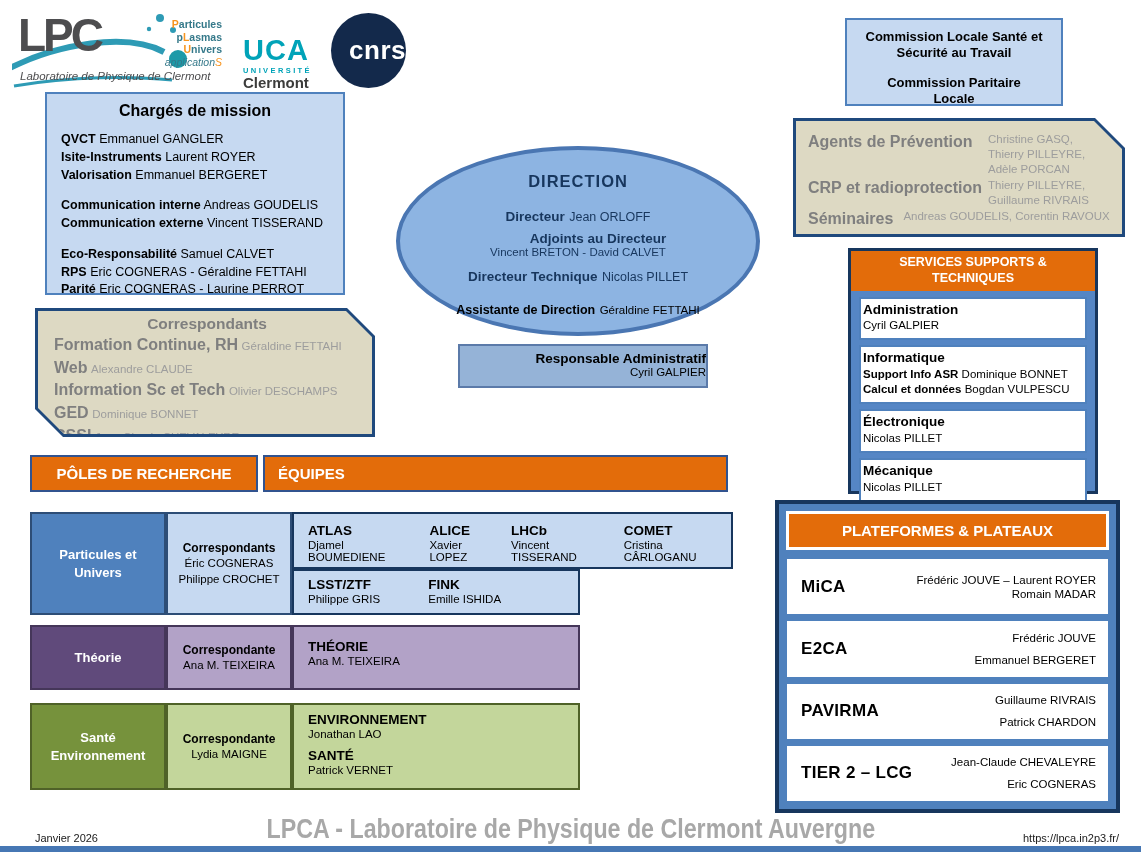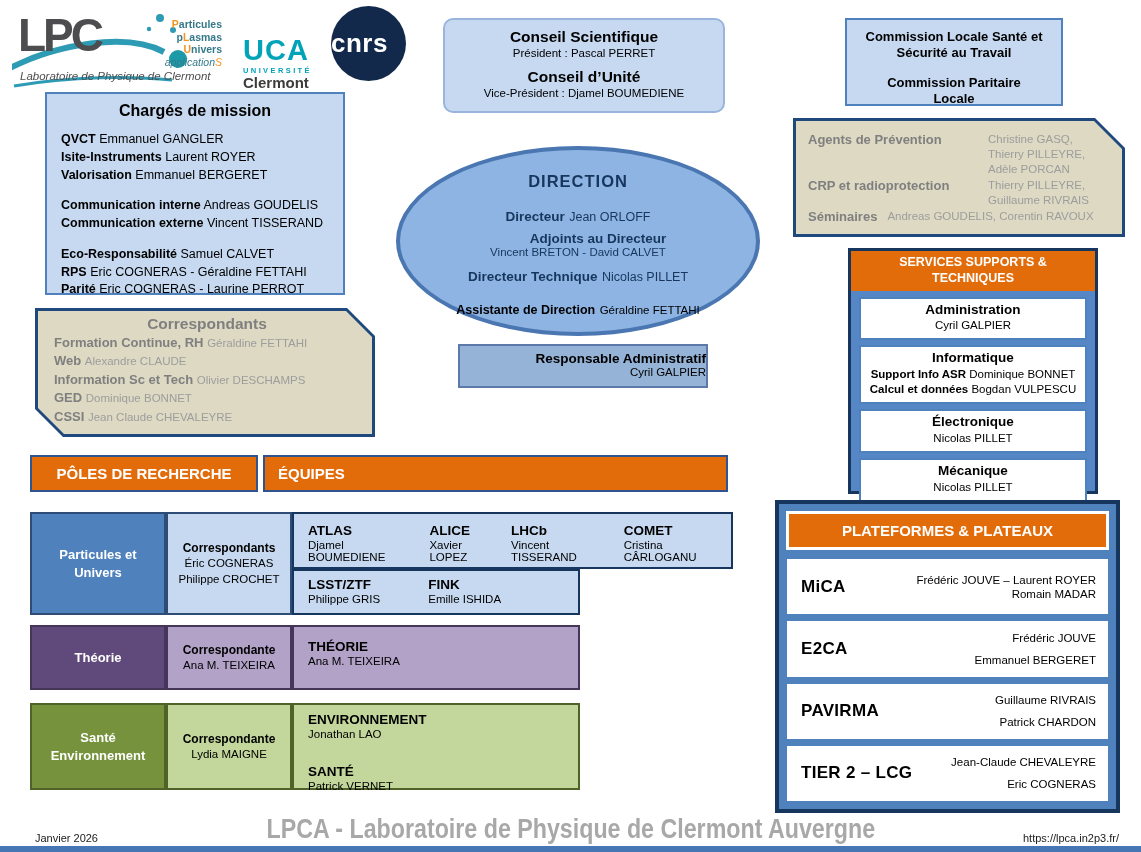--- a/index.html
+++ b/index.html
@@ -11,22 +11,22 @@
   .lpc-acronym { position:absolute; left:6px; top:2px; font-size:46px; font-weight:bold; letter-spacing:-3px; color:#4d4d4f; }
   .lpc-swoosh { position:absolute; left:0; top:0; }
   .lpc-tagline { position:absolute; left:118px; top:12px; width:92px; text-align:right; font-size:10.5px; line-height:1.2; color:#35798a; font-weight:bold; }
   .lpc-tagline .oc { color:var(--c-logo-orange,#f7941e); }
   .lpc-tagline .it { font-style:italic; font-weight:normal; }
   .lpc-subtitle { position:absolute; left:8px; top:64px; width:210px; font-size:11.5px; font-style:italic; color:#4d4d4f; }
   .uca-logo { left:243px; top:20px; width:85px; height:68px; text-align:left;margin-top:17px; }
   .uca-acronym { font-size:29px; font-weight:bold; color:#00a3b8; letter-spacing:1px; line-height:0.9; }
   .uca-line1 { font-size:7.5px; letter-spacing:2.4px; color:#00a3b8; font-weight:bold; margin-top:3px; }
   .uca-line23 { font-size:15px; font-weight:bold; color:#3c3c3b; line-height:1.05; }
-  .cnrs-logo { left:331px; top:6px; width:75px; height:75px; border-radius:50%; background:#13294b;
-               color:#fff; display:flex; align-items:center; justify-content:flex-start;
+  .cnrs-logo { left:331px; top:13px; width:75px; height:75px; border-radius:50%; background:#13294b;
+               color:#fff; display:flex; align-items:center; justify-content:flex-end;
                font-weight:bold; font-size:26px; letter-spacing:0.5px; }
 
   
   .blue-box { background:var(--c-light-blue,#c6d9f1); border:2px solid var(--c-blue,#4f81bd); }
   .conseil { left:443px; top:18px; width:282px; height:95px; border-radius:10px; border-color:#9ab5dc;
              text-align:center; padding-top:8px; }
   .conseil .t { font-size:15.5px; font-weight:bold; color:#000; }
   .conseil .s { font-size:11.5px; color:#000; margin-top:1px; }
   .conseil .gap { height:9px; }
   .commission { left:845px; top:18px; width:218px; height:88px; text-align:center; padding:9px 18px 0; }
@@ -51,39 +51,39 @@
 
   
   .tan-outer { background:var(--c-navy-border,#1f497d); }
   .tan-inner { position:absolute; inset:3px; background:var(--c-tan,#ddd9c3); overflow:hidden; }
   .agents-outer { left:793px; top:118px; width:332px; height:119px;
     clip-path:polygon(0 0, calc(100% - 30px) 0, 100% 30px, 100% 100%, 0 100%); }
   .agents-inner { clip-path:polygon(0 0, calc(100% - 28px) 0, 100% 28px, 100% 100%, 0 100%); padding:11px 12px 0; }
   .corr-outer { left:35px; top:308px; width:340px; height:129px;
     clip-path:polygon(0 0, calc(100% - 28px) 0, 100% 28px, 100% 100%, 28px 100%, 0 calc(100% - 28px)); }
   .corr-inner { clip-path:polygon(0 0, calc(100% - 26px) 0, 100% 26px, 100% 100%, 26px 100%, 0 calc(100% - 26px)); padding:4px 12px 0 16px; }
-  .tan-role { font-weight:bold; color:var(--c-grey-text,#7f7f7f); font-size:13px; }
+  .tan-role { font-weight:bold; color:var(--c-grey-text,#7f7f7f); font-size:16px; }
   .tan-name { color:var(--c-grey-name,#9d9d9d); font-size:11.5px; }
   .prev-row { display:flex; line-height:1.3; margin-bottom:1px; }
   .prev-label { width:180px; flex-shrink:0; }
   .corr-title { text-align:center; font-size:15.5px; font-weight:bold; color:var(--c-grey-text,#7f7f7f); margin-bottom:1px; }
   .corr-item { font-size:13px; line-height:1.42; }
 
   
   .resp-admin { left:458px; top:344px; width:250px; height:44px; background:#95b3d7; border:2px solid #5b7aa9;
                 text-align:right; padding-top:5px; }
   .resp-admin .t { font-size:13.5px; font-weight:bold; }
   .resp-admin .n { font-size:11.5px; }
 
   
   .services { left:848px; top:248px; width:250px; height:246px; background:#5586c5; border:3px solid var(--c-navy,#17365d); }
   .services-header { background:var(--c-orange,#e36c0a); color:#fff; font-weight:bold; font-size:12.5px;
                      text-align:center; line-height:1.3; padding:3px 40px 4px; }
   .services-body { display:flex; flex-direction:column; gap:5px; padding:6px 8px; }
-  .svc-card { background:#fff; border:2px solid var(--c-blue,#4f81bd); text-align:center; padding:3px 2px 5px; }
+  .svc-card { background:#fff; border:2px solid var(--c-blue,#4f81bd); padding:3px 2px 5px; }
   .svc-title { font-weight:bold; font-size:13.5px; line-height:1.25; }
   .svc-line { font-size:11.5px; line-height:1.3; }
   .svc-line b { font-size:11.5px; }
 
   
   .orange-header { background:var(--c-orange,#e36c0a); border:2px solid #31538f; color:#fff; font-weight:bold;
                    font-size:15px; display:flex; align-items:center; }
   .ph-left { left:30px; top:455px; width:228px; height:37px; justify-content:center; }
   .ph-right { left:263px; top:455px; width:465px; height:37px; padding-left:13px; }
   .pole-cell { display:flex; align-items:center; justify-content:center; text-align:center;
@@ -99,21 +99,21 @@
   .pu-teams2 { left:292px; top:569px; width:288px; height:46px; background:var(--c-light-blue,#c6d9f1);
                border:2px solid var(--c-navy,#17365d); display:flex; gap:48px; padding:6px 0 0 14px; }
   .th-pole { left:30px; top:625px; width:136px; height:65px; background:var(--c-purple-dark,#604a7b); border:2px solid #453659; }
   .th-corr { left:166px; top:625px; width:126px; height:65px; background:var(--c-purple-light,#b2a2c7); border:2px solid #453659; }
   .th-team { left:292px; top:625px; width:288px; height:65px; background:var(--c-purple-light,#b2a2c7);
              border:2px solid #453659; padding:12px 0 0 14px; }
   .se-pole { left:30px; top:703px; width:136px; height:87px; background:var(--c-green-dark,#76923c); border:2px solid #4f6228; }
   .se-corr { left:166px; top:703px; width:126px; height:87px; background:var(--c-green-light,#c3d69b); border:2px solid #4f6228; }
   .se-team { left:292px; top:703px; width:288px; height:87px; background:var(--c-green-light,#c3d69b);
              border:2px solid #4f6228; padding:7px 0 0 14px; }
-  .se-team .grp2 { margin-top:24px; }
+  .se-team .grp2 { margin-top:8px; }
 
   
   .plateformes { left:775px; top:500px; width:345px; height:313px; background:var(--c-blue,#4f81bd);
                  border:4px solid var(--c-navy,#17365d); padding:7px; display:flex; flex-direction:column; gap:5px; }
   .plat-header { background:var(--c-orange,#e36c0a); box-shadow:0 0 0 3px #fff; margin:3px 3px 6px;
                  color:#fff; font-weight:bold; font-size:15px; text-align:center; padding:8px 0; }
   .plat-card { background:#fff; border:1px solid var(--c-blue,#4f81bd); flex:1;
                display:flex; align-items:center; justify-content:space-between; padding:0 12px 0 14px; }
   .plat-name { font-weight:bold; font-size:17px; letter-spacing:0.3px; }
   .plat-people { text-align:right; font-size:11.5px; }
@@ -155,27 +155,20 @@
     <div class="uca-acronym">UCA</div>
     <div class="uca-line1">UNIVERSITÉ</div>
     <div class="uca-line23">Clermont</div>
     <div class="uca-line23">Auvergne</div>
   </div>
 
   <div class="abs cnrs-logo">
     <span>cnrs</span>
   </div>
 
-  <div class="abs blue-box conseil">
-    <div class="t">Conseil Scientifique</div>
-    <div class="s">Président : Pascal PERRET</div>
-    <div class="gap"></div>
-    <div class="t">Conseil d’Unité</div>
-    <div class="s">Vice-Président : Djamel BOUMEDIENE</div>
-  </div>
 
   <div class="abs blue-box commission">
     <div class="l">Commission Locale Santé et Sécurité au Travail</div>
     <div class="gap"></div>
     <div class="l">Commission Paritaire Locale</div>
   </div>
 
   <div class="abs blue-box charges">
     <div class="title">Chargés de mission</div>
     <div class="grp">

